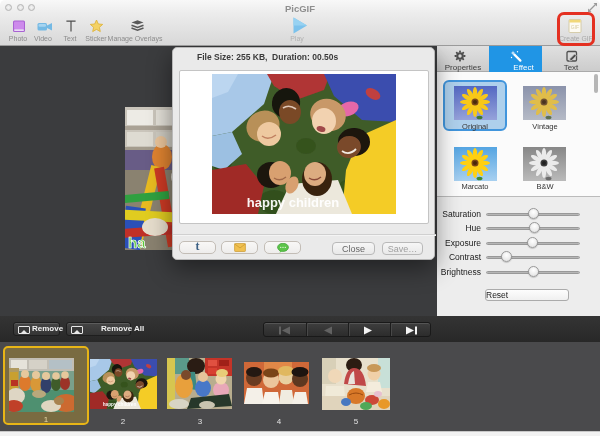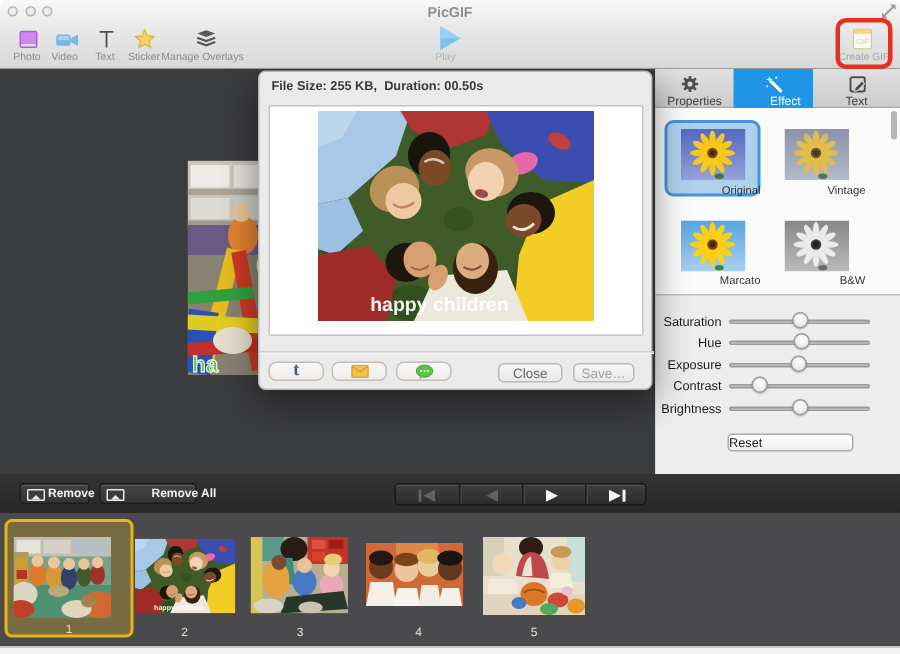--- a/index.html
+++ b/index.html
@@ -24,34 +24,34 @@
 
 #sidebar{left:437px;top:46px;width:163px;height:270px;background:#ededed;}
 #tabbar{left:0;top:0;width:163px;height:26px;background:linear-gradient(#e0e0e0,#cccccc);border-bottom:1px solid #aaa;}
 .tab{top:0;height:26px;text-align:center;}
 .tab .tname{position:absolute;left:0;right:0;top:17px;font-size:8px;color:#3c3c3c;}
 #tab-effect{background:#2095e5;}
 #tab-effect .tname{color:#fff;padding-left:16px;}
 #effectpanel{left:0;top:26px;width:163px;height:125px;background:#fbfbfb;border-bottom:1px solid #bbb;}
 .fxsel{left:6px;top:8px;width:64px;height:51px;background:#aed0ec;border:2px solid #4195dc;border-radius:6px;}
 .fximg{width:43px;height:34px;}
-.fxlabel{width:64px;text-align:right;font-size:7.5px;color:#333;}
+.fxlabel{width:64px;text-align:center;font-size:7.5px;color:#333;}
 #scrollthumb{left:157px;top:2px;width:4px;height:19px;background:#b6b6b6;border-radius:2px;}
 
 
 #sliders{left:0;top:152px;width:163px;height:118px;background:#ededed;}
 .slrow{left:0;width:174px;height:10px;}
 .sllabel2{position:absolute;left:0px;top:-2px;width:44px;text-align:right;font-size:8.5px;color:#1a1a1a;}
 .track{position:absolute;left:49px;top:2px;width:94px;height:3px;background:linear-gradient(#a8a8a8,#c4c4c4);border-radius:2px;border:0.5px solid #999;}
 .knob{position:absolute;top:-3px;width:11px;height:11px;border-radius:50%;background:radial-gradient(circle at 50% 35%,#ffffff,#e8e8e8 70%,#d0d0d0);border:0.5px solid #9a9a9a;box-shadow:0 0.5px 1px rgba(0,0,0,0.3);}
 #resetbtn{left:48px;top:91px;width:84px;height:12px;background:linear-gradient(#fdfdfd,#f0f0f0);border:1px solid #ababab;border-radius:3px;text-align:left;font-size:8.5px;color:#222;line-height:11px;}
 
 
 #popup{left:172px;top:47px;width:263px;height:213px;background:#eaeaea;border-radius:5px;box-shadow:0 8px 24px rgba(0,0,0,0.45);border:1px solid #b8b8b8;}
-#popuphead{position:absolute;left:8px;top:4px;font-size:8.5px;font-weight:bold;color:#3a3a3a;}
+#popuphead{position:absolute;left:24px;top:4px;font-size:8.5px;font-weight:bold;color:#3a3a3a;}
 #whitebox{position:absolute;left:6px;top:22px;width:250px;height:154px;background:#fff;border:1px solid #c4c4c4;border-radius:2px;}
 #photo{position:absolute;left:32px;top:3px;width:184px;height:140px;overflow:hidden;}
 #popupsep{position:absolute;left:0;top:186px;width:263px;height:1px;background:#d0d0d0;box-shadow:0 1px 0 #f4f4f4;}
 .pbtn{position:absolute;top:193px;height:13px;border:1px solid #c3bdb6;border-radius:5px;background:linear-gradient(#f8f7f6,#eeedec);display:flex;align-items:center;justify-content:center;}
 .pbtn2{position:absolute;top:194px;height:13px;border:1px solid #b9b9b9;border-radius:4px;background:linear-gradient(#f6f6f6,#e9e9e9);text-align:center;font-size:9px;color:#666;line-height:12px;}
 
 
 .dbtn{position:absolute;top:322px;height:14px;background:linear-gradient(#454545,#353535);border:1px solid #1e1e1e;box-shadow:inset 0 1px 0 #5c5c5c;border-radius:3px;color:#f0f0f0;font-size:8px;font-weight:bold;line-height:12px;white-space:nowrap;}
 .dbtn .dicon{position:absolute;left:4px;top:3px;width:12px;height:8px;border:1px solid #e8e8e8;border-radius:1px;background:#3a3a3a;}
 .dbtn .dicon:after{content:"";position:absolute;left:2px;bottom:0px;width:0;height:0;border-left:3px solid transparent;border-right:3px solid transparent;border-bottom:3px solid #e8e8e8;}

